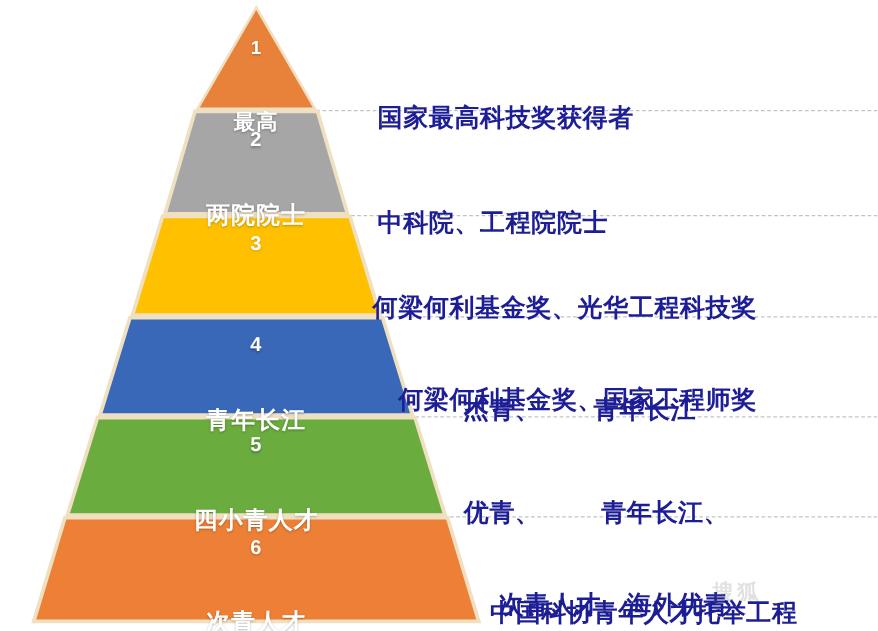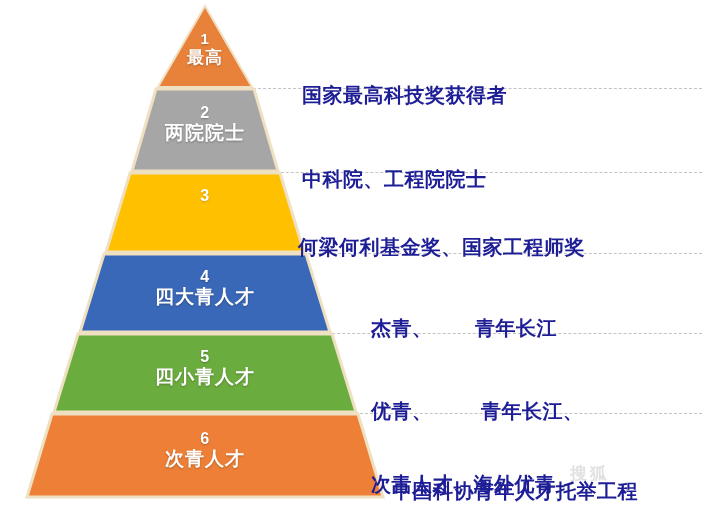--- a/index.html
+++ b/index.html
@@ -28,38 +28,38 @@
     position:absolute;
     text-align:center;
     color:#ffffff;
     font-weight:bold;
     line-height:1.12;
     text-shadow:0 1px 2px rgba(0,0,0,.28);
     pointer-events:none;
     white-space:nowrap;
   }
   .tier-label .num{display:block;font-size:16px;letter-spacing:.5px;}
-  .tier-label .name{display:block;font-size:19px;letter-spacing:1px;}
+  .tier-label .name{display:block;font-size:19px;letter-spacing:1px;margin-top:40px;}
   .tier-label.small .num{font-size:15px;}
   .tier-label.small .name{font-size:17px;}
 
   
   .tier-label.on-gold{text-shadow:0 1px 2px rgba(140,90,0,.35);}
 
   
   .desc{
     position:absolute;
     color:#1d1d96;
     font-weight:bold;
     font-size:20px;
     line-height:1.22;
     letter-spacing:.5px;
     white-space:pre;
   }
-  .desc .ln{display:block;}
+  .desc .ln{display:block;text-align:right;}
 
   
   .watermark{
     position:absolute;
     color:rgba(120,120,120,.22);
     font-size:17px;
     font-weight:bold;
     letter-spacing:3px;
     white-space:nowrap;
     transform:rotate(-1deg);
@@ -101,21 +101,21 @@
     <span class="num">2</span>
     <span class="name">两院院士</span>
   </div>
 
   <div class="tier-label on-gold" style="left:130px;top:187px;width:150px;">
     <span class="num">3</span>
   </div>
 
   <div class="tier-label" style="left:130px;top:268px;width:150px;">
     <span class="num">4</span>
-    <span class="name">四大青人才</span>
+    <span class="name">青年长江</span>
   </div>
 
   <div class="tier-label" style="left:130px;top:348px;width:150px;">
     <span class="num">5</span>
     <span class="name">四小青人才</span>
   </div>
 
   <div class="tier-label" style="left:130px;top:430px;width:150px;">
     <span class="num">6</span>
     <span class="name">次青人才</span>
@@ -123,20 +123,21 @@
 
   <div class="desc" style="left:302px;top:34px;">
     <span class="ln">国家最高科技奖获得者</span>
   </div>
 
   <div class="desc" style="left:302px;top:118px;font-family:Liberation Serif, serif;">
     <span class="ln">中科院、工程院院士</span>
   </div>
 
   <div class="desc" style="left:298px;top:186px;">
+    <span class="ln">何梁何利基金奖、光华工程科技奖</span>
     <span class="ln">何梁何利基金奖、国家工程师奖</span>
   </div>
 
   <div class="desc" style="left:371px;top:267px;">
     <span class="ln">杰青、       青年长江</span>
   </div>
 
   <div class="desc" style="left:371px;top:350px;">
     <span class="ln">优青、        青年长江、</span>
     <span class="ln">次青人才、海外优青</span>

